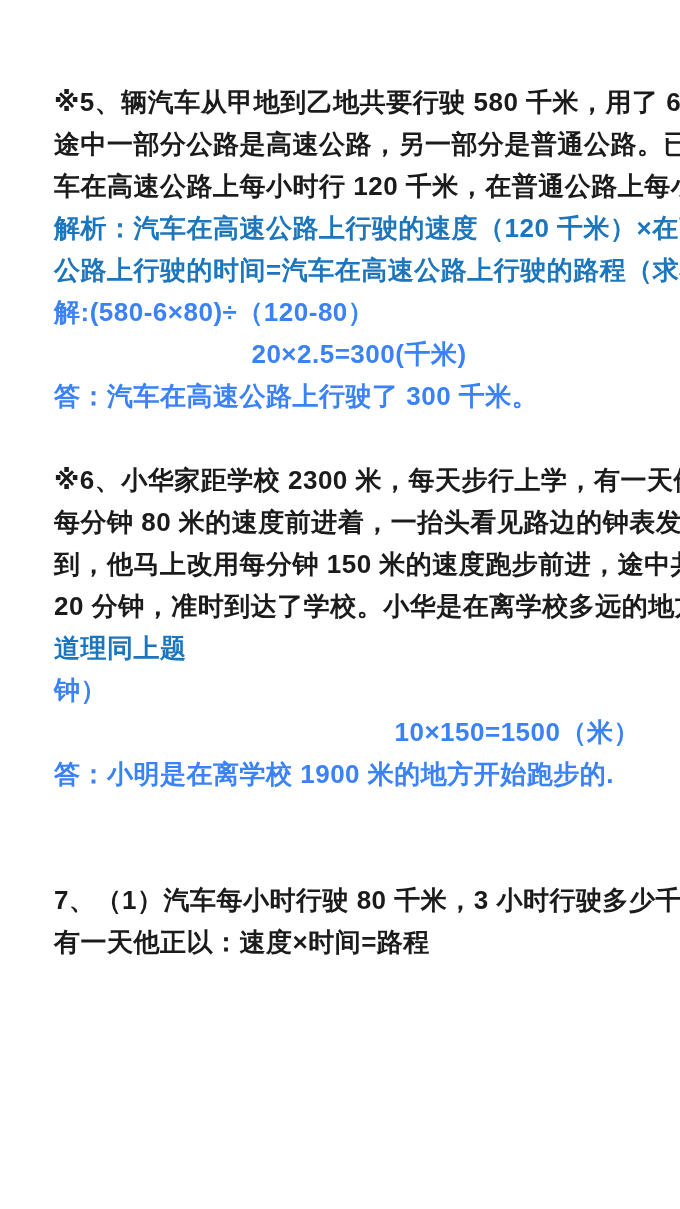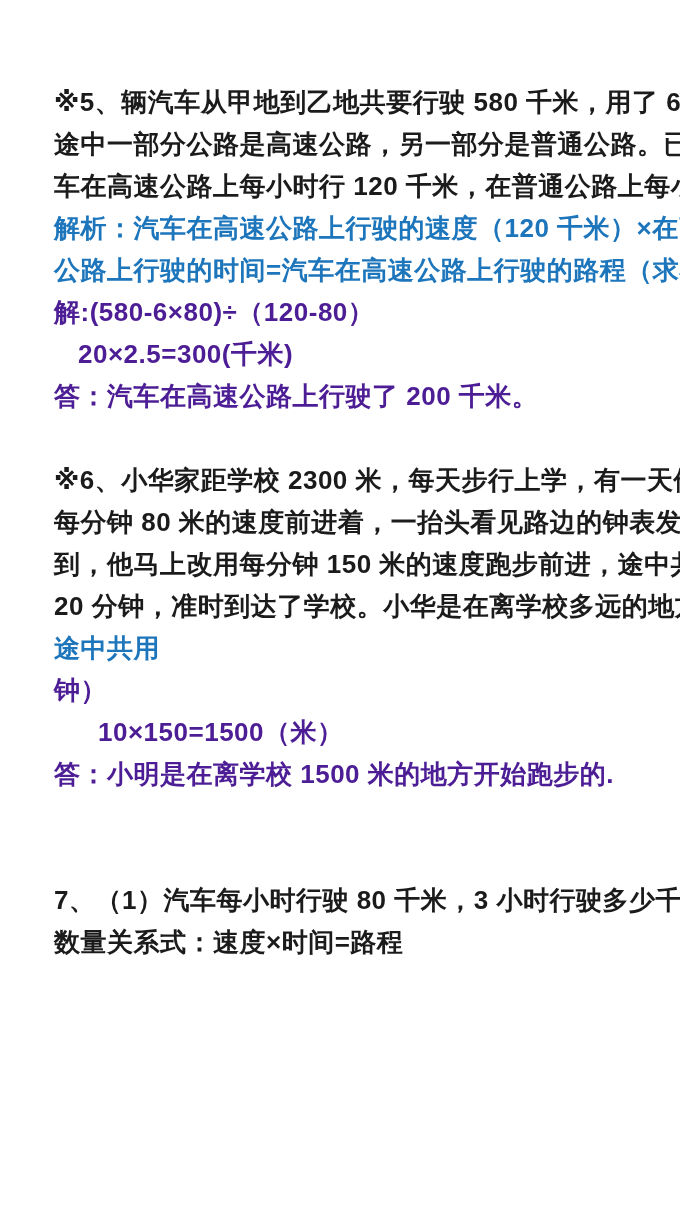--- a/index.html
+++ b/index.html
@@ -20,53 +20,53 @@
   .line {
     height: 42px;
     line-height: 42px;
     font-size: 26px;
     font-weight: 700;
     letter-spacing: 0.5px;
     white-space: nowrap;
     color: #1b1b1b;
   }
   .blue { color: #1d76bb; }
-  .red  { color: #4c1d95; }
-  .indent-sm { padding-left: 24px; }
-  .indent-md { padding-left: 44px; }
+  .red  { color: #3b82f6; }
+  .indent-sm { padding-left: 24px; text-align: center; }
+  .indent-md { padding-left: 44px; text-align: right; }
   .gap-1 { height: 42px; }
   .gap-2 { height: 84px; }
 </style>
 </head>
 <body>
 
 <div class="page">
 
   <div class="line">※5、辆汽车从甲地到乙地共要行驶 580 千米，用了 6 小时。</div>
   <div class="line">途中一部分公路是高速公路，另一部分是普通公路。已知汽</div>
   <div class="line">车在高速公路上每小时行 120 千米，在普通公路上每小时行</div>
 
   <div class="line blue">解析：汽车在高速公路上行驶的速度（120 千米）×在高速</div>
   <div class="line blue">公路上行驶的时间=汽车在高速公路上行驶的路程（求在高</div>
 
   <div class="line red">解:(580-6×80)÷（120-80）</div>
   <div class="line red indent-sm">20×2.5=300(千米)</div>
-  <div class="line red">答：汽车在高速公路上行驶了 200 千米。</div>
+  <div class="line red">答：汽车在高速公路上行驶了 300 千米。</div>
 
   <div class="gap-1"></div>
 
   <div class="line">※6、小华家距学校 2300 米，每天步行上学，有一天他正以</div>
   <div class="line">每分钟 80 米的速度前进着，一抬头看见路边的钟表发现要迟</div>
   <div class="line">到，他马上改用每分钟 150 米的速度跑步前进，途中共用</div>
   <div class="line">20 分钟，准时到达了学校。小华是在离学校多远的地方开始</div>
 
-  <div class="line blue">途中共用</div>
+  <div class="line blue">道理同上题</div>
 
   <div class="line red">钟）</div>
   <div class="line red indent-md">10×150=1500（米）</div>
-  <div class="line red">答：小明是在离学校 1500 米的地方开始跑步的.</div>
+  <div class="line red">答：小明是在离学校 1900 米的地方开始跑步的.</div>
 
   <div class="gap-2"></div>
 
   <div class="line">7、（1）汽车每小时行驶 80 千米，3 小时行驶多少千米?</div>
-  <div class="line">数量关系式：速度×时间=路程</div>
+  <div class="line">有一天他正以：速度×时间=路程</div>
 
 </div>
 
 </body></html>

